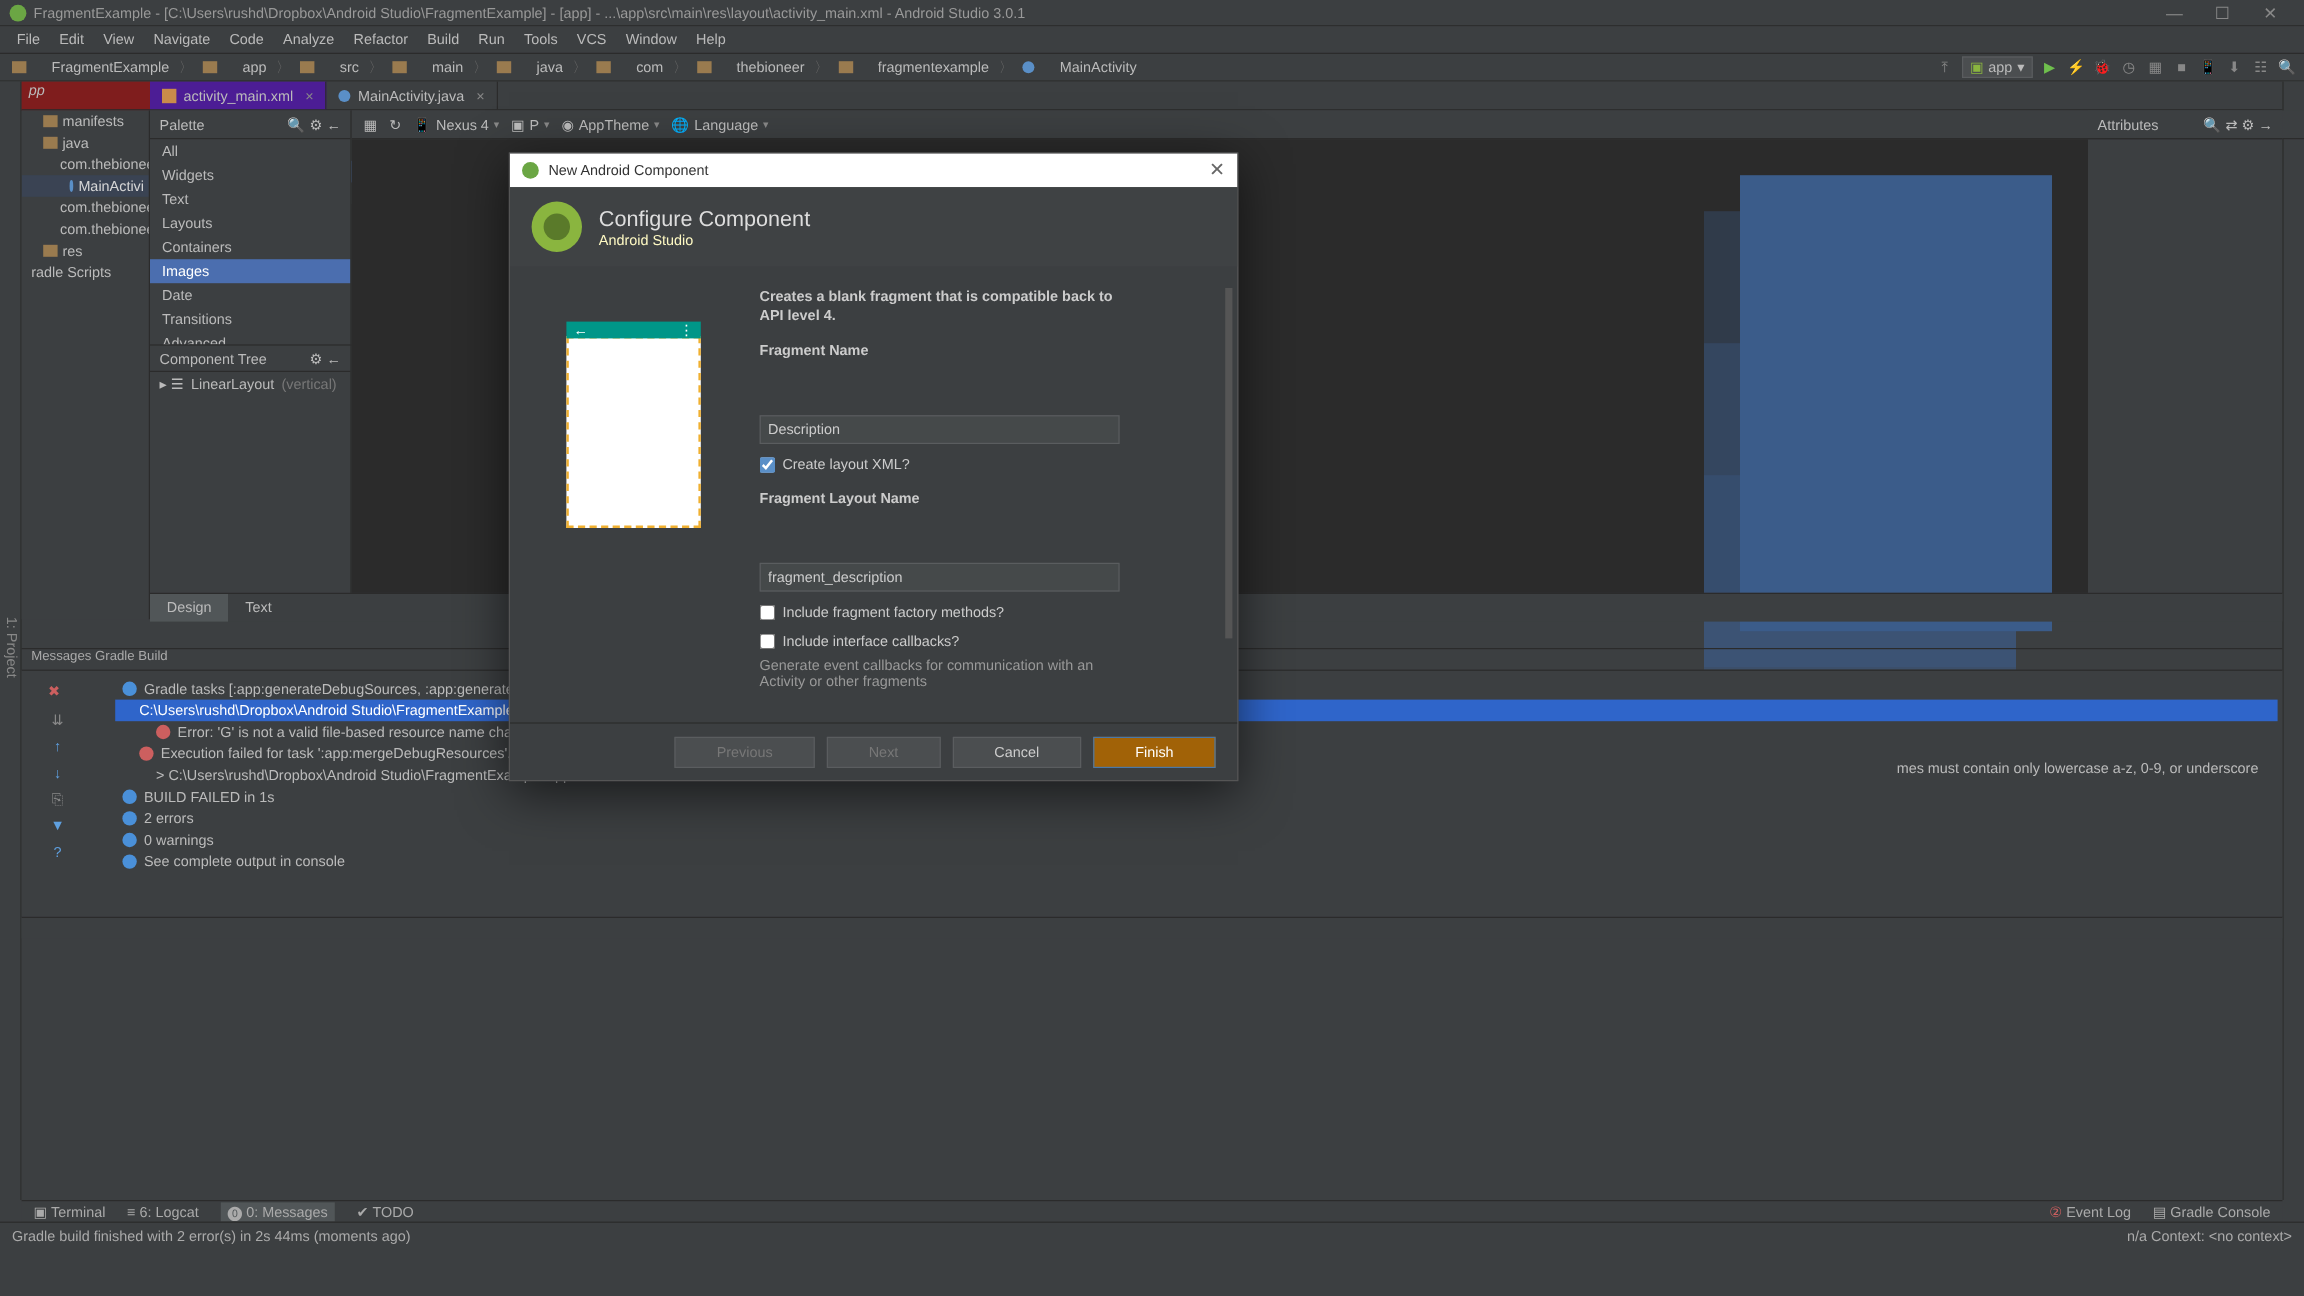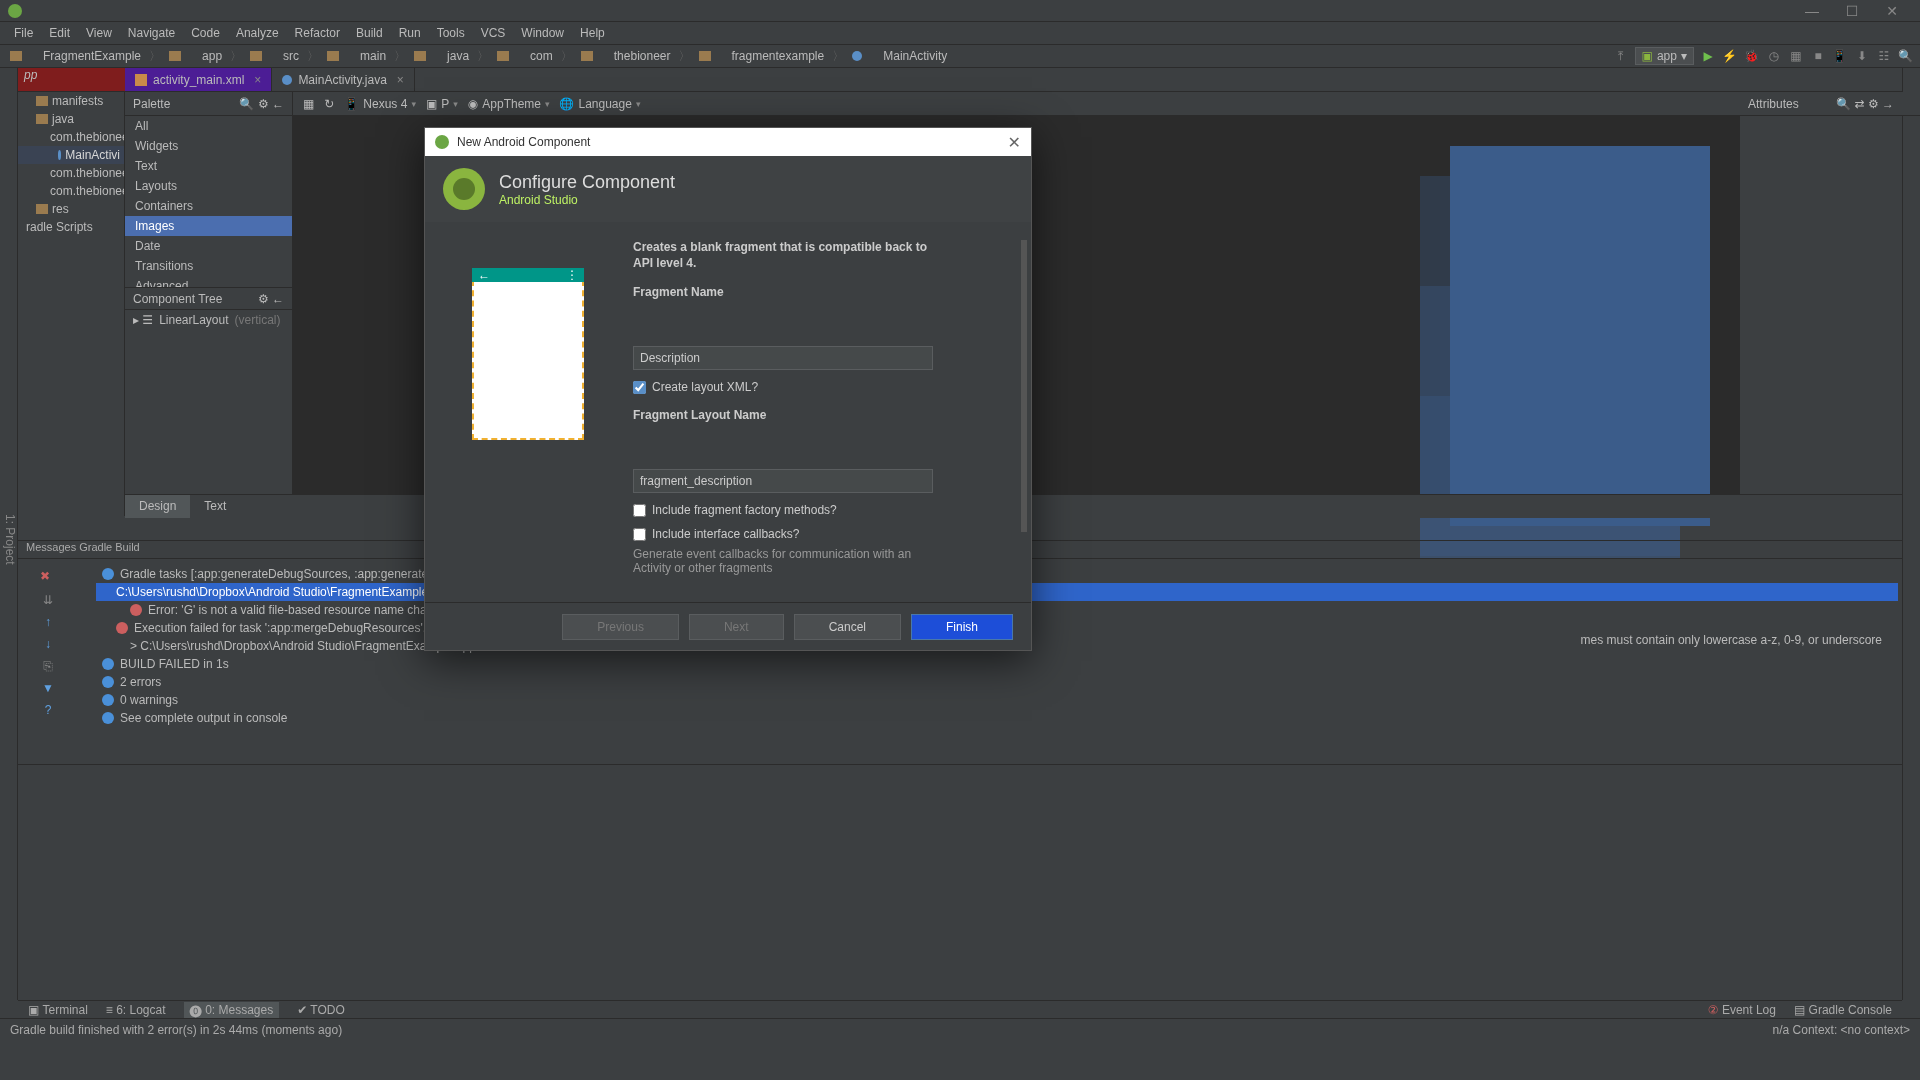--- a/index.html
+++ b/index.html
@@ -104,57 +104,58 @@
 
 .overlay { position:absolute; inset:0; }
 .dialog { position:absolute; left:424px; top:127px; width:608px; height:524px; background:#3c3f41; border:1px solid #555; box-shadow:0 10px 40px rgba(0,0,0,0.6); display:flex; flex-direction:column;}
 .dlg-title { height:28px; background:#fff; color:#333; display:flex; align-items:center; padding:0 10px;}
 .dlg-title .ai{width:14px;height:14px;background:#6ba644;border-radius:50%;margin-right:8px;}
 .dlg-title .x{ margin-left:auto; font-size:16px; color:#666;}
 .dlg-banner { height:66px; background:#3f4244; display:flex; align-items:center; padding:0 18px; gap:14px;}
 .dlg-banner .big-icon{ width:42px;height:42px; background:#8ab53f; border-radius:50%; position:relative;}
 .dlg-banner .big-icon::after{content:"";position:absolute;inset:10px;background:#5a7a2a;border-radius:50%;}
 .dlg-banner h2{ font-size:18px; font-weight:400; color:#ddd;}
-.dlg-banner .sub{ font-size:12px; color:#bef264;}
+.dlg-banner .sub{ font-size:12px; color:#fef9c3;}
 .dlg-body { flex:1; display:flex; padding:18px; gap:20px; position:relative;}
 .dlg-preview { width:170px; display:flex; align-items:flex-start; justify-content:center; padding-top:40px;}
 .dlg-preview .ph{ width:112px; height:160px; background:#fff; border:2px dashed #f0b030; position:relative;}
 .dlg-preview .ph .bar{position:absolute;top:-14px;left:-2px;right:-2px;height:14px;background:#009688;display:flex;align-items:center;justify-content:space-between;padding:0 6px;color:#fff;font-size:12px;}
 .dlg-form { flex:1; display:flex; flex-direction:column; gap:6px; padding-right:10px; position:relative;}
 .dlg-form .desc{ color:#ccc; font-weight:bold; font-size:12px; line-height:1.3; max-width:310px;}
 .dlg-form label{ color:#ccc; font-weight:bold; font-size:12px; margin-top:8px;}
 .dlg-form input[type=text]{ background:#45494a; border:1px solid #5a5d5f; color:#ccc; padding:4px 6px; width:300px;margin-top:41px;}
 .dlg-form .chk{ display:flex; align-items:center; gap:6px; color:#ccc; margin-top:4px;}
 .dlg-form .chk input{ accent-color:#5a8fc7;}
 .dlg-form .hint{ color:#999; font-size:12px; max-width:310px;}
 .dlg-scroll{ position:absolute; right:4px; top:18px; bottom:70px; width:6px; background:#555;}
 .dlg-buttons{ height:48px; border-top:1px solid #2b2b2b; display:flex; align-items:center; justify-content:flex-end; gap:10px; padding:0 18px;}
 .dlg-buttons button{ padding:5px 34px; background:#4b4e50; border:1px solid #5a5d5f; color:#ccc;}
 .dlg-buttons button:disabled{ color:#777;}
-.dlg-buttons button.primary{ background:#1d4ed8; border-color:#4a78a8; color:#fff;}
+.dlg-buttons button.primary{ background:#a16207; border-color:#4a78a8; color:#fff;}
 
 
 .taskbar { position:absolute; left:0; right:0; bottom:0; height:40px; background:#101010; display:flex; align-items:center; color:#fff; z-index:100;}
 body { height:1040px; } 
 .taskbar { top:1040px; height:40px; bottom:auto;}
 .taskbar .start{ width:48px; text-align:center; font-size:16px;}
 .taskbar .search{ flex:0 0 320px; height:32px; background:#f0f0f0; color:#666; display:flex; align-items:center; padding:0 10px; gap:10px; margin-right:6px;}
 .taskbar .search .mic{margin-left:auto;}
 .taskbar .tbicon{ width:36px; height:40px; display:flex; align-items:center; justify-content:center; font-size:14px;}
 .taskbar .tbicon .sq{width:22px;height:22px;background:#444;}
 .taskbar .tray{ margin-left:auto; display:flex; align-items:center; gap:8px; padding:0 10px; font-size:11px;}
 .taskbar .clock{ text-align:right; line-height:1.1; padding:0 8px;}
 
 .icons-row{display:flex;}
 </style>
 </head>
 <body>
 
 <div class="title-bar">
   <span class="icon"></span>
+  <span>FragmentExample - [C:\Users\rushd\Dropbox\Android Studio\FragmentExample] - [app] - ...\app\src\main\res\layout\activity_main.xml - Android Studio 3.0.1</span>
   <span class="spacer"></span>
   <span class="win-btn">—</span>
   <span class="win-btn">☐</span>
   <span class="win-btn">✕</span>
 </div>
 
 <div class="menu-bar">
   <span>File</span>
   <span>Edit</span>
   <span>View</span>

